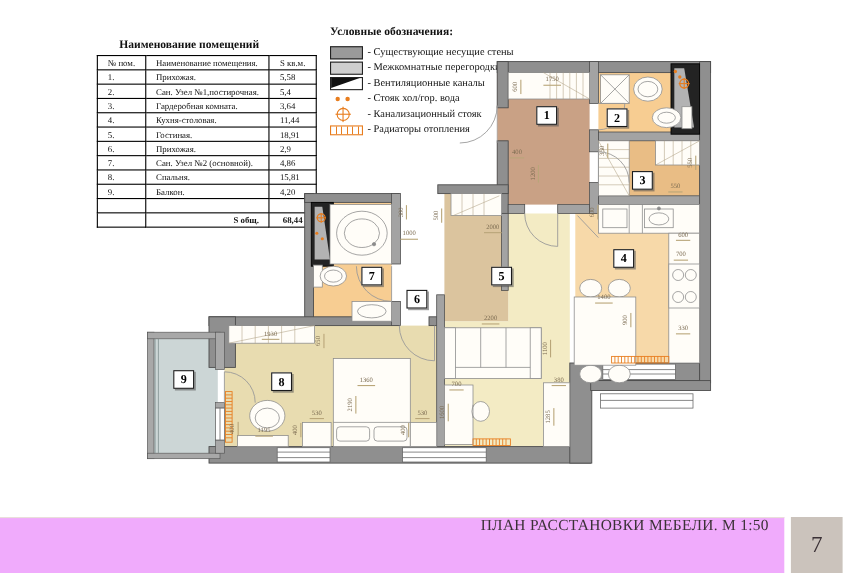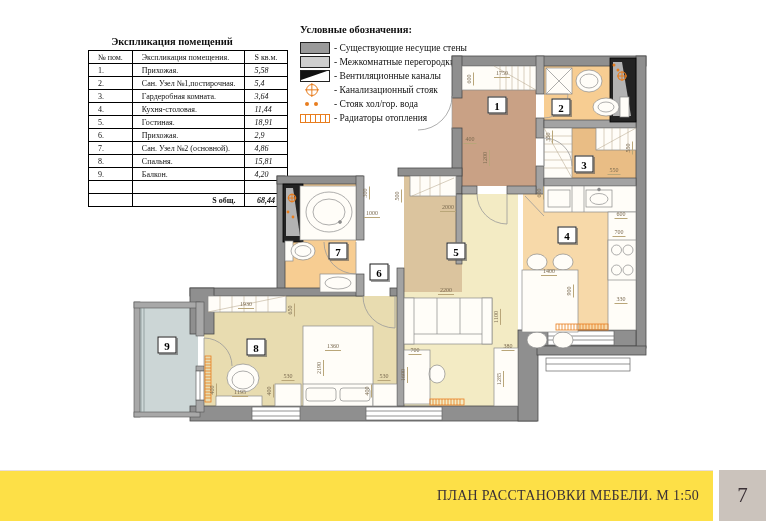--- a/index.html
+++ b/index.html
@@ -7,21 +7,21 @@
   .sheet{position:relative;width:770px;height:521px;background:#ffffff;overflow:hidden;}
 
   
   .schedule{position:absolute;left:88px;top:36px;width:168px;}
   .schedule-title{font-weight:bold;font-size:10.5px;text-align:center;margin-bottom:3px;color:#111;}
   table.sched{border-collapse:collapse;width:100%;border:1.5px solid #000;}
   table.sched td,table.sched th{border:0.8px solid #000;font-size:8px;font-weight:normal;
     padding:1px 9px;height:10px;color:#111;text-align:left;vertical-align:middle;white-space:nowrap;overflow:hidden;}
   table.sched th{text-align:left;}
   td.c-num{width:30px;text-align:center;}
-  td.c-area{width:32px;font-style:italic;}
+  td.c-area{width:32px;}
   tr.total td{font-weight:bold;text-align:center;}
   tr.total td.t-label{text-align:right;}
 
   
   .legend{position:absolute;left:300px;top:24px;width:210px;}
   .legend-title{font-weight:bold;font-size:10.5px;color:#111;margin-bottom:6px;}
   .legend-item{display:flex;align-items:center;height:14px;}
   .legend-sym{width:34px;display:flex;justify-content:flex-start;align-items:center;flex:0 0 34px;}
   .legend-label{font-size:9.5px;color:#111;white-space:nowrap;}
   .sym-bearing-wall{width:28px;height:10px;background:#9a9a9a;border:1px solid #222;}
@@ -42,39 +42,39 @@
   
   .plan-svg{position:absolute;left:0;top:0;width:770px;height:521px;}
   .room-label{position:absolute;width:17px;height:15px;border:1.3px solid #1a1a1a;background:#fff;
     display:flex;align-items:center;justify-content:center;font-weight:bold;font-size:11px;color:#000;
     box-shadow:1.5px 1.5px 0 rgba(80,80,80,.55);transform:translate(-50%,-50%);}
   .dim{position:absolute;font-size:6px;color:#7a6a50;white-space:nowrap;line-height:6px;
     padding:0 2px 1px;border-bottom:0.6px solid #b9a679;transform:translate(-50%,-50%);}
   .dim.v{transform:translate(-50%,-50%) rotate(-90deg);}
 
   
-  .footer-bar{position:absolute;left:0;top:470px;width:713px;height:51px;background:#fde047;border-top:1px solid #e9dedb;
-    display:flex;align-items:center;justify-content:flex-end;padding-right:14px;box-sizing:border-box;}
+  .footer-bar{position:absolute;left:0;top:470px;width:713px;height:51px;background:#f0abfc;border-top:1px solid #e9dedb;
+    display:flex;justify-content:flex-end;padding-right:14px;box-sizing:border-box;}
   .footer-title{font-size:14px;color:#3b3136;letter-spacing:.3px;}
   .page-box{position:absolute;left:719px;top:470px;width:47px;height:51px;background:#cbc3bc;
     display:flex;align-items:center;justify-content:center;}
   .page-number{font-size:21px;color:#3b3136;}
 </style>
 </head>
 <body>
 
 <div class="sheet">
 
   <div class="schedule">
-    <div class="schedule-title">Экспликация помещений</div>
+    <div class="schedule-title">Наименование помещений</div>
     <table class="sched">
       <thead>
           <tr id="sched-head">
             <th>№ пом.</th>
-            <th>Экспликация помещения.</th>
+            <th>Наименование помещения.</th>
             <th>S кв.м.</th>
           </tr>
         </thead>
       <tbody id="sched-body">
           <tr>
             <td class="c-num">1.</td>
             <td class="c-name">Прихожая.</td>
             <td class="c-area">5,58</td>
           </tr>
           <tr>
@@ -147,29 +147,29 @@
           <span class="legend-label">- Межкомнатные перегородки</span>
         </div>
         <div class="legend-item">
           <span class="legend-sym">
             <span class="sym-vent-channel"></span>
           </span>
           <span class="legend-label">- Вентиляционные каналы</span>
         </div>
         <div class="legend-item">
           <span class="legend-sym">
+            <span class="sym-water-riser"></span>
+          </span>
+          <span class="legend-label">- Стояк хол/гор. вода</span>
+        </div>
+        <div class="legend-item">
+          <span class="legend-sym">
             <span class="sym-sewer-riser"></span>
           </span>
           <span class="legend-label">- Канализационный стояк</span>
-        </div>
-        <div class="legend-item">
-          <span class="legend-sym">
-            <span class="sym-water-riser"></span>
-          </span>
-          <span class="legend-label">- Стояк хол/гор. вода</span>
         </div>
         <div class="legend-item">
           <span class="legend-sym">
             <span class="sym-radiator"></span>
           </span>
           <span class="legend-label">- Радиаторы отопления</span>
         </div>
       </div>
   </div>
 

